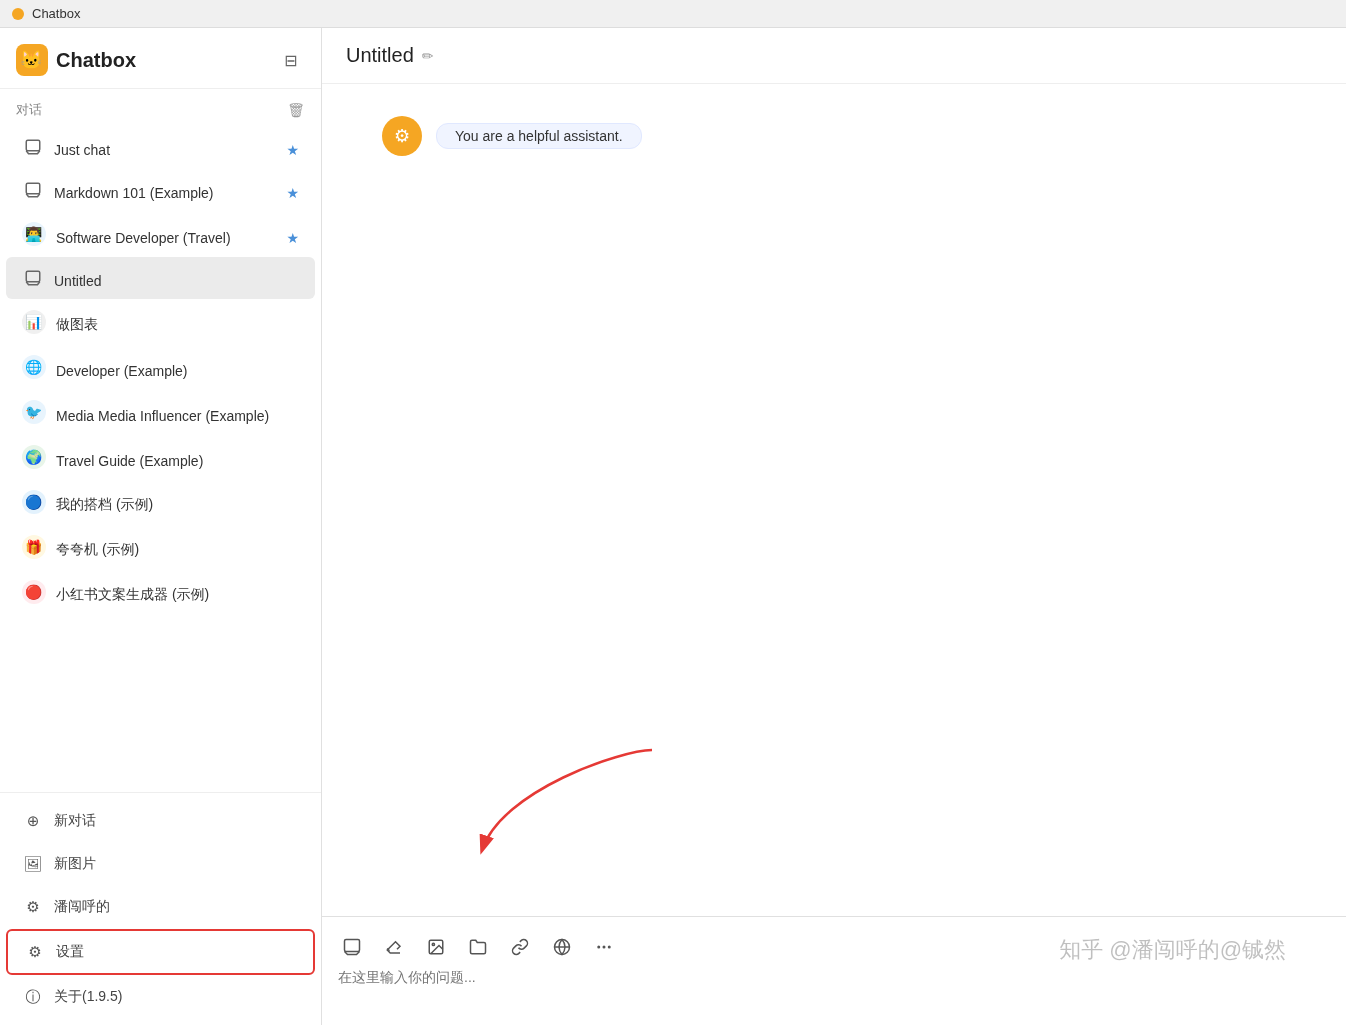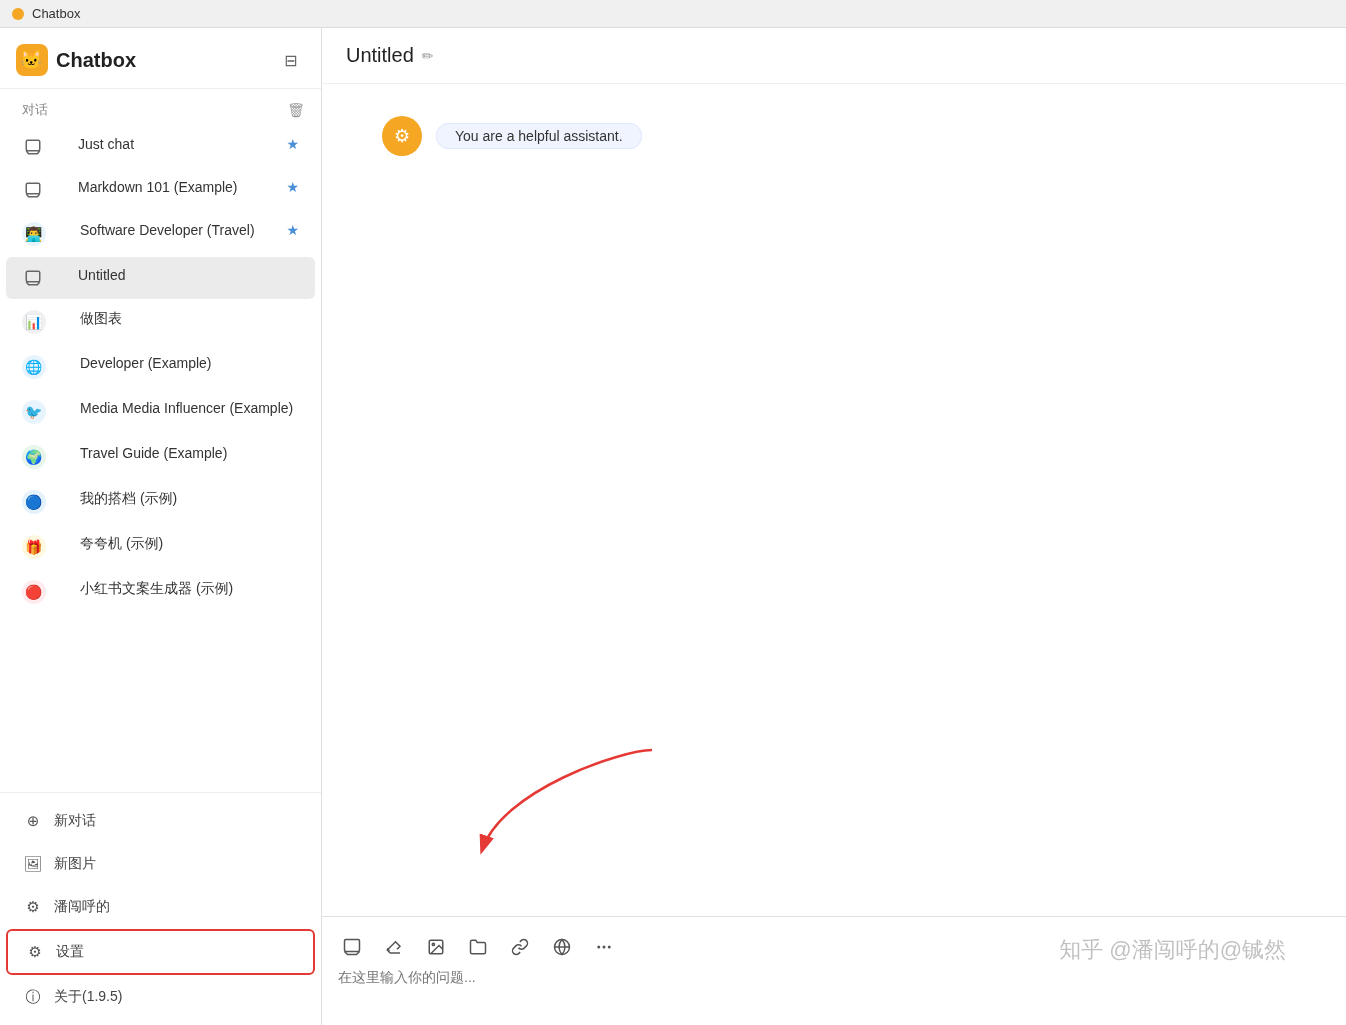--- a/index.html
+++ b/index.html
@@ -73,46 +73,45 @@
       border-radius: 4px;
       cursor: pointer;
       color: #666;
       font-size: 16px;
     }
 
     .sidebar-section-label {
       display: flex;
       align-items: center;
       justify-content: space-between;
-      padding: 12px 16px 6px 22px;
+      padding: 12px 16px 6px 16px;
       font-size: 13px;
       color: #888;
     }
 
     .trash-icon {
       cursor: pointer;
       font-size: 14px;
       color: #999;
     }
 
     .sidebar-list {
       flex: 1;
       overflow-y: auto;
       padding-bottom: 8px;
     }
 
     .sidebar-item {
       display: flex;
-      align-items: flex-start;
+      align-items: flex-end;
       padding: 10px 16px;
       cursor: pointer;
       border-radius: 6px;
       margin: 1px 6px;
       position: relative;
-      gap: 24px;
     }
     .sidebar-item.active { background: #ebebeb; }
 
     .sidebar-item-icon {
       width: 22px;
       height: 22px;
       margin-right: 10px;
       flex-shrink: 0;
       display: flex;
       align-items: center;

